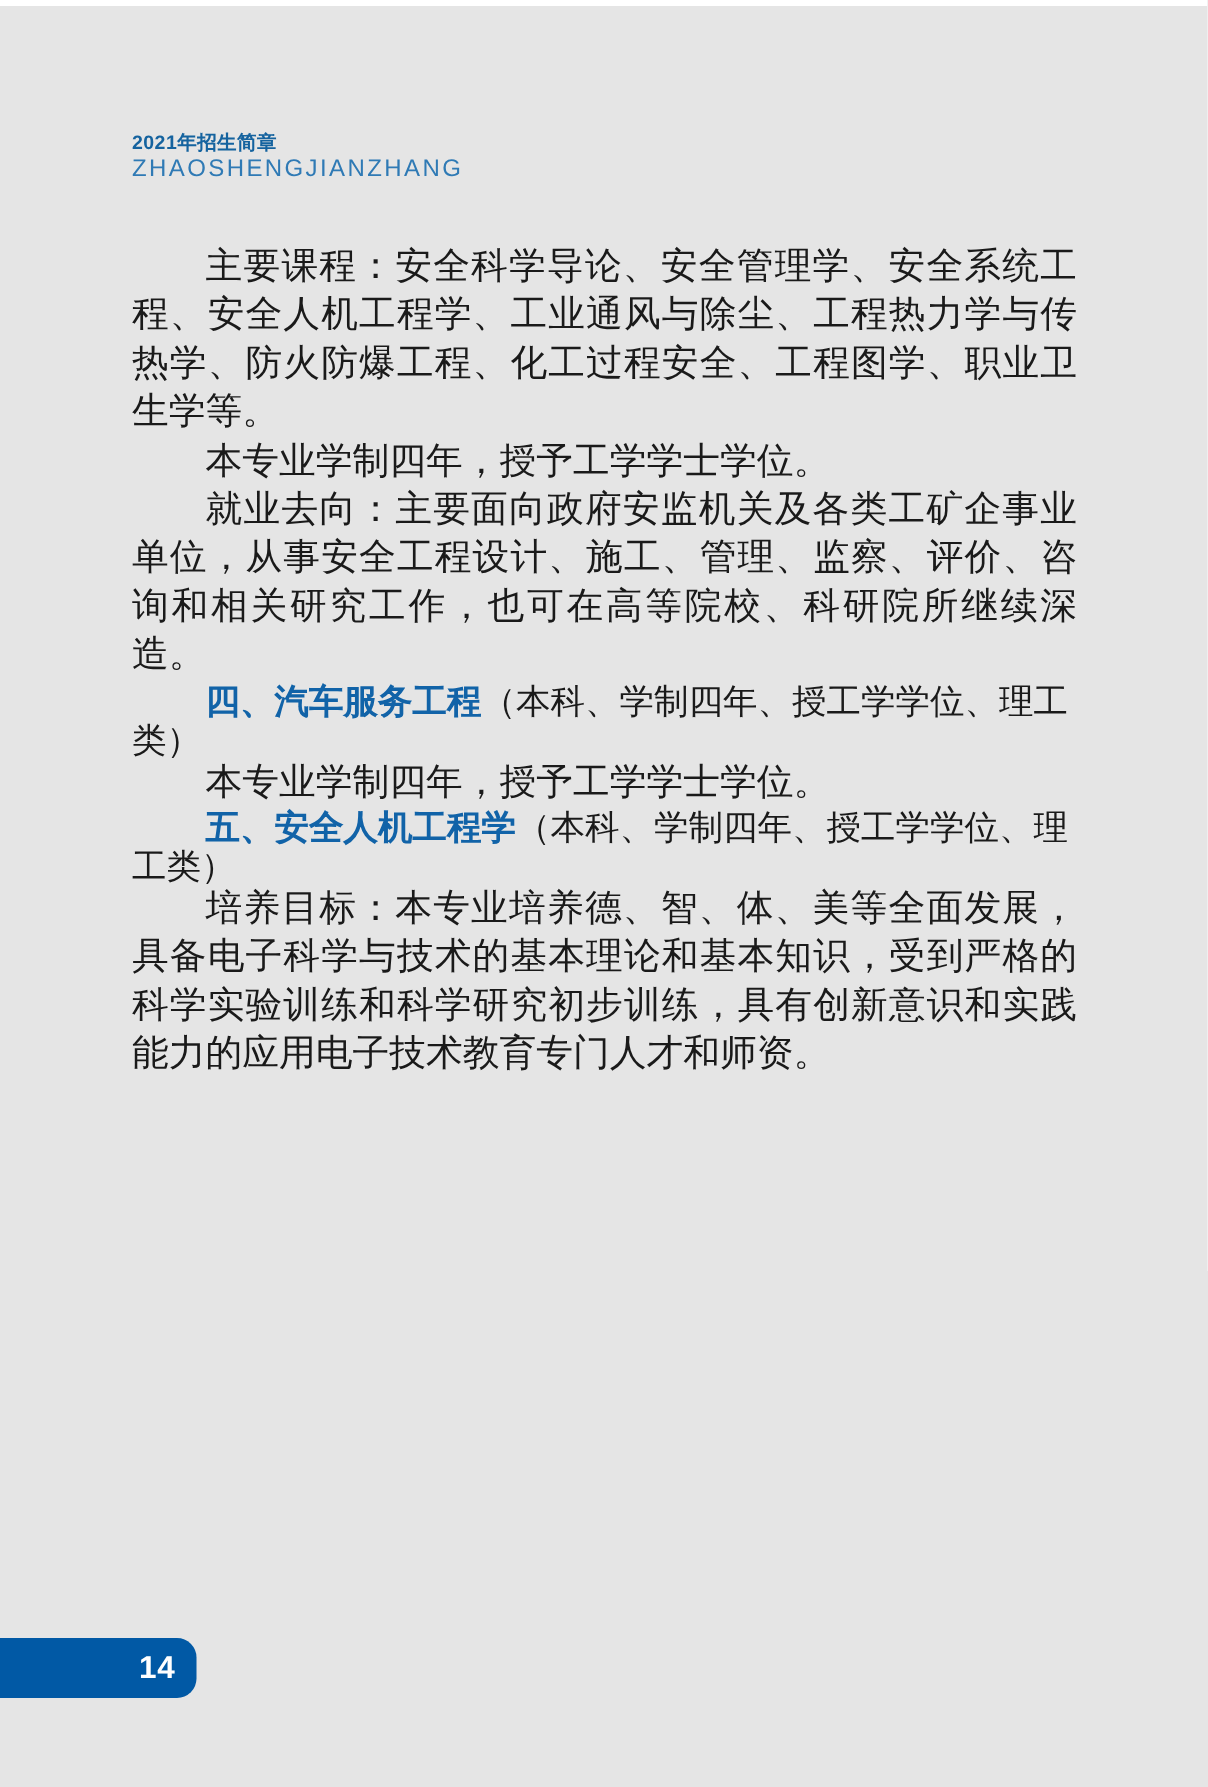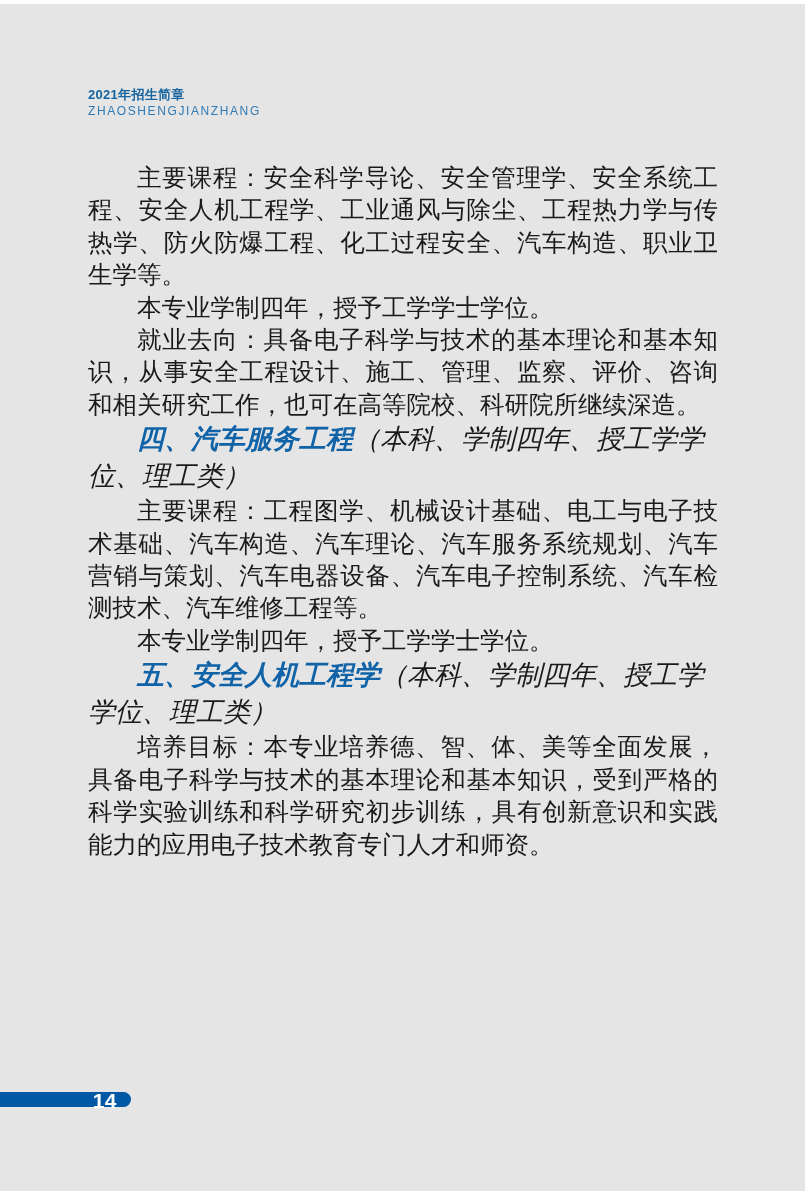--- a/index.html
+++ b/index.html
@@ -34,21 +34,21 @@
   }
   .running-header .rh-cn {
     font-size: 13px;
     font-weight: bold;
     color: #15639f;
     letter-spacing: 0.3px;
     display: block;
     margin-bottom: 4px;
   }
   .running-header .rh-en {
-    font-size: 12px;
+    font-size: 16px;
     font-weight: normal;
     color: #2f7ab5;
     letter-spacing: 1.6px;
     display: block;
   }
 
   
   .content {
     position: absolute;
     left: 88px;
@@ -63,43 +63,42 @@
     margin: 0;
     text-align: justify;
     text-justify: inter-ideograph;
     letter-spacing: 0px;
   }
   .para.indent {
     text-indent: 49px;
   }
 
   .section-head {
-    font-size: 27px;
-    line-height: 37px;
+    font-size: 23px;
+    line-height: 26px;
     margin: 0;
     text-indent: 49px;
     color: #1a1a1a;
-    font-style: italic;
   }
   .section-head .sh-title {
     color: #1163a8;
     font-weight: bold;
   }
   .section-head .sh-meta {
     color: #1a1a1a;
     font-weight: normal;
   }
 
   
   .page-tab {
     position: absolute;
     left: 0;
     top: 1088px;
     width: 131px;
-    height: 15px;
+    height: 40px;
     background: #0159a5;
     border-top-right-radius: 13px;
     border-bottom-right-radius: 13px;
     box-sizing: border-box;
     text-align: center;
   }
   .page-tab .page-num {
     position: absolute;
     right: 14px;
     top: 50%;
@@ -115,25 +114,24 @@
 <body>
 
 <div class="page">
 
   <div class="running-header">
     <span class="rh-cn">2021年招生简章</span>
     <span class="rh-en">ZHAOSHENGJIANZHANG</span>
   </div>
 
   <div class="content">
-      <p class="para indent">主要课程：安全科学导论、安全管理学、安全系统工程、安全人机工程学、工业通风与除尘、工程热力学与传热学、防火防爆工程、化工过程安全、汽车构造、职业卫生学等。</p>
+      <p class="para indent">主要课程：安全科学导论、安全管理学、安全系统工程、安全人机工程学、工业通风与除尘、工程热力学与传热学、防火防爆工程、化工过程安全、工程图学、职业卫生学等。</p>
       <p class="para indent">本专业学制四年，授予工学学士学位。</p>
-      <p class="para indent">就业去向：具备电子科学与技术的基本理论和基本知识，从事安全工程设计、施工、管理、监察、评价、咨询和相关研究工作，也可在高等院校、科研院所继续深造。</p>
+      <p class="para indent">就业去向：主要面向政府安监机关及各类工矿企事业单位，从事安全工程设计、施工、管理、监察、评价、咨询和相关研究工作，也可在高等院校、科研院所继续深造。</p>
       <p class="section-head"><span class="sh-title">四、汽车服务工程</span><span class="sh-meta">（本科、学制四年、授工学学位、理工类）</span></p>
-      <p class="para indent">主要课程：工程图学、机械设计基础、电工与电子技术基础、汽车构造、汽车理论、汽车服务系统规划、汽车营销与策划、汽车电器设备、汽车电子控制系统、汽车检测技术、汽车维修工程等。</p>
       <p class="para indent">本专业学制四年，授予工学学士学位。</p>
       <p class="section-head"><span class="sh-title">五、安全人机工程学</span><span class="sh-meta">（本科、学制四年、授工学学位、理工类）</span></p>
       <p class="para indent">培养目标：本专业培养德、智、体、美等全面发展，具备电子科学与技术的基本理论和基本知识，受到严格的科学实验训练和科学研究初步训练，具有创新意识和实践能力的应用电子技术教育专门人才和师资。</p>
     </div>
 
   <div class="page-tab">
     <span class="page-num">14</span>
   </div>
 
 </div>

